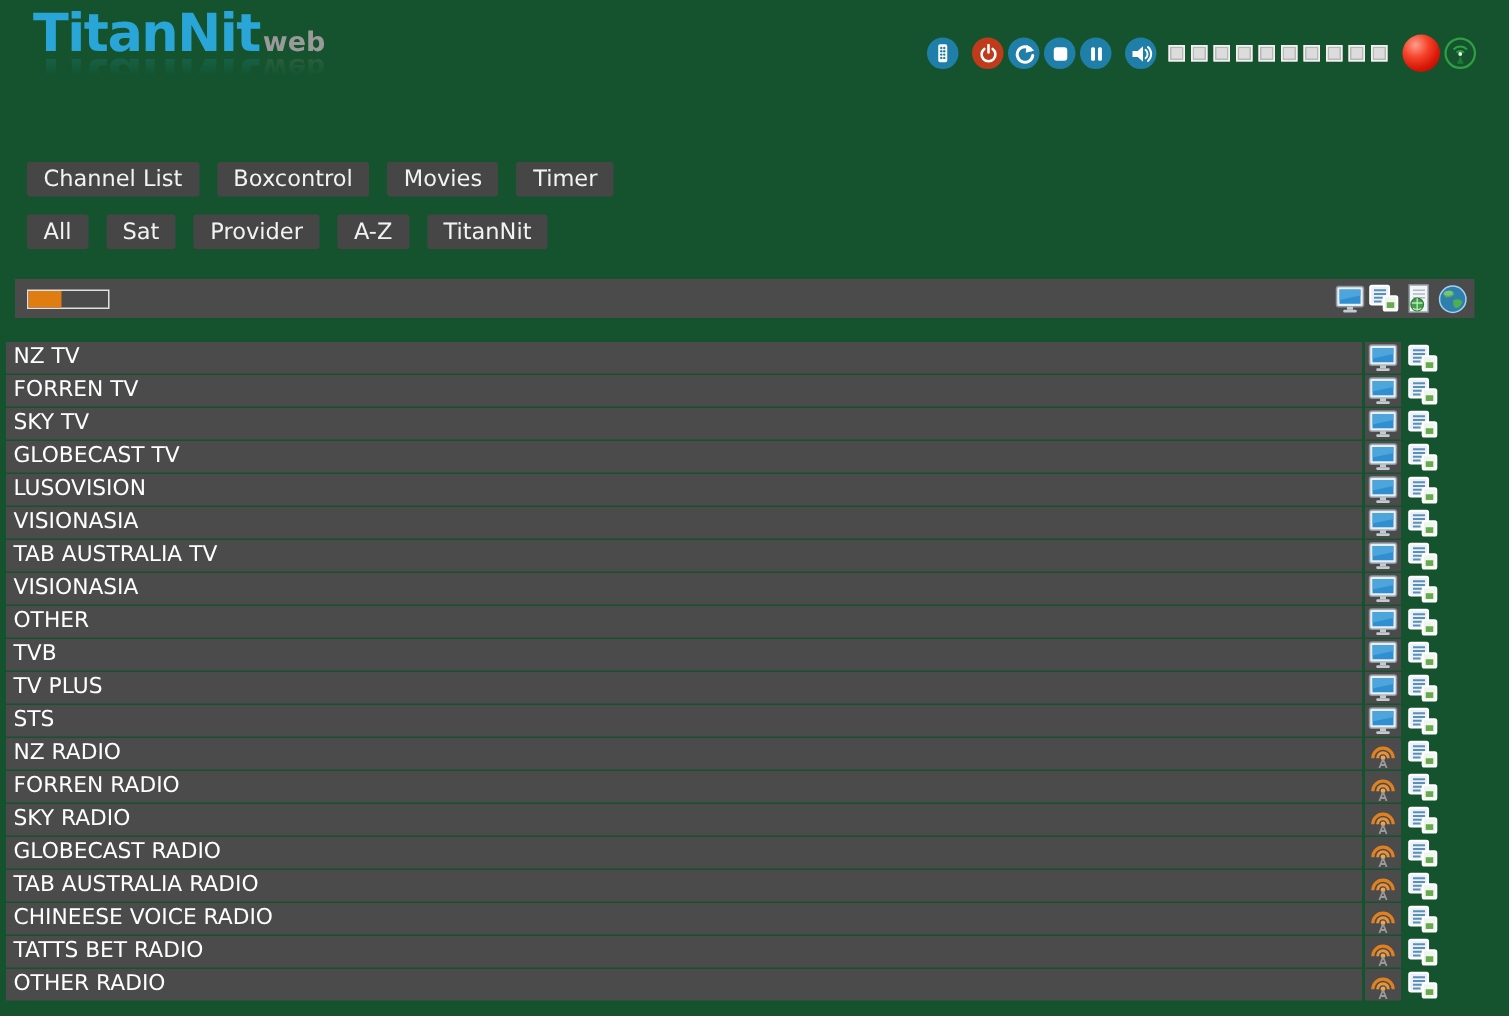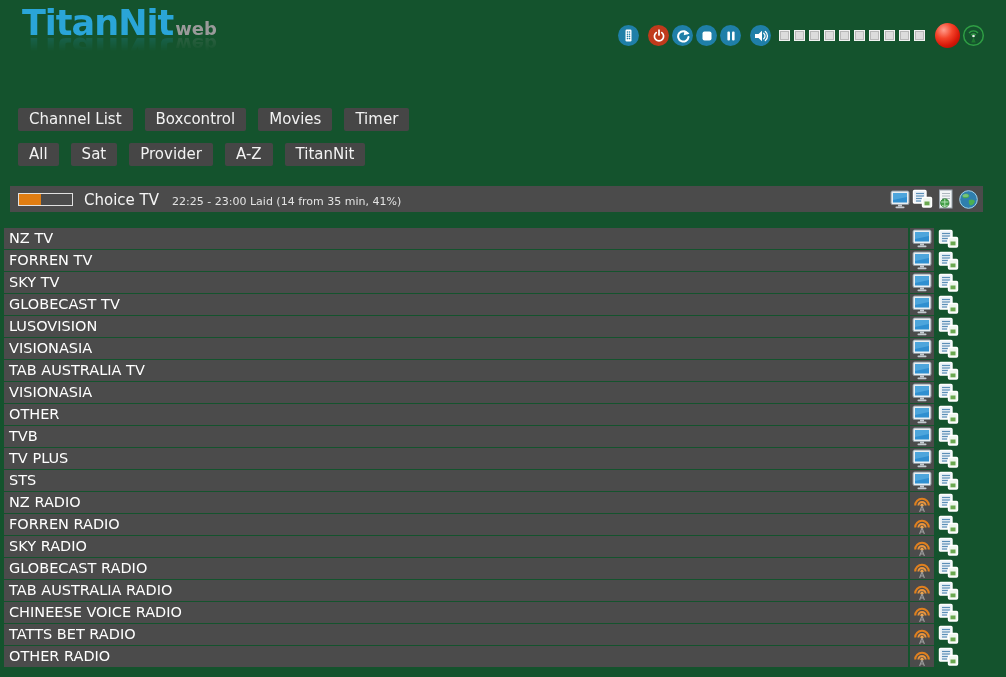--- a/index.html
+++ b/index.html
@@ -175,24 +175,20 @@
       <button class="tab-btn">Sat</button>
       <button class="tab-btn">Provider</button>
       <button class="tab-btn">A-Z</button>
       <button class="tab-btn">TitanNit</button>
     </div>
 
   <div class="now-playing">
     <div class="progress">
       <div class="progress-fill" id="np-progress" style="width: 41%;"></div>
     </div>
-    <div class="np-text">
-      <span class="np-channel">Choice TV</span>
-      <span class="np-details">22:25 - 23:00 Laid (14 from 35 min, 41%)</span>
-    </div>
     <div class="np-icons" id="np-icons">
         <span class="np-icon">
           <svg width="20" height="19" viewBox="0 0 20 19">
             <rect x="1" y="1" width="18" height="13.5" rx="1.5" fill="#e9eef2" stroke="#8d979f" stroke-width="1"></rect>
             <rect x="3" y="3" width="14" height="9.5" fill="#2f8fd0"></rect>
             <path d="M3 3 h14 v4 l-14 3 Z" fill="#55aade" opacity=".8"></path>
             <rect x="8" y="14.5" width="4" height="2" fill="#c3cad0"></rect>
             <rect x="5.5" y="16.5" width="9" height="1.8" rx=".8" fill="#c3cad0"></rect>
           </svg>
         </span>

